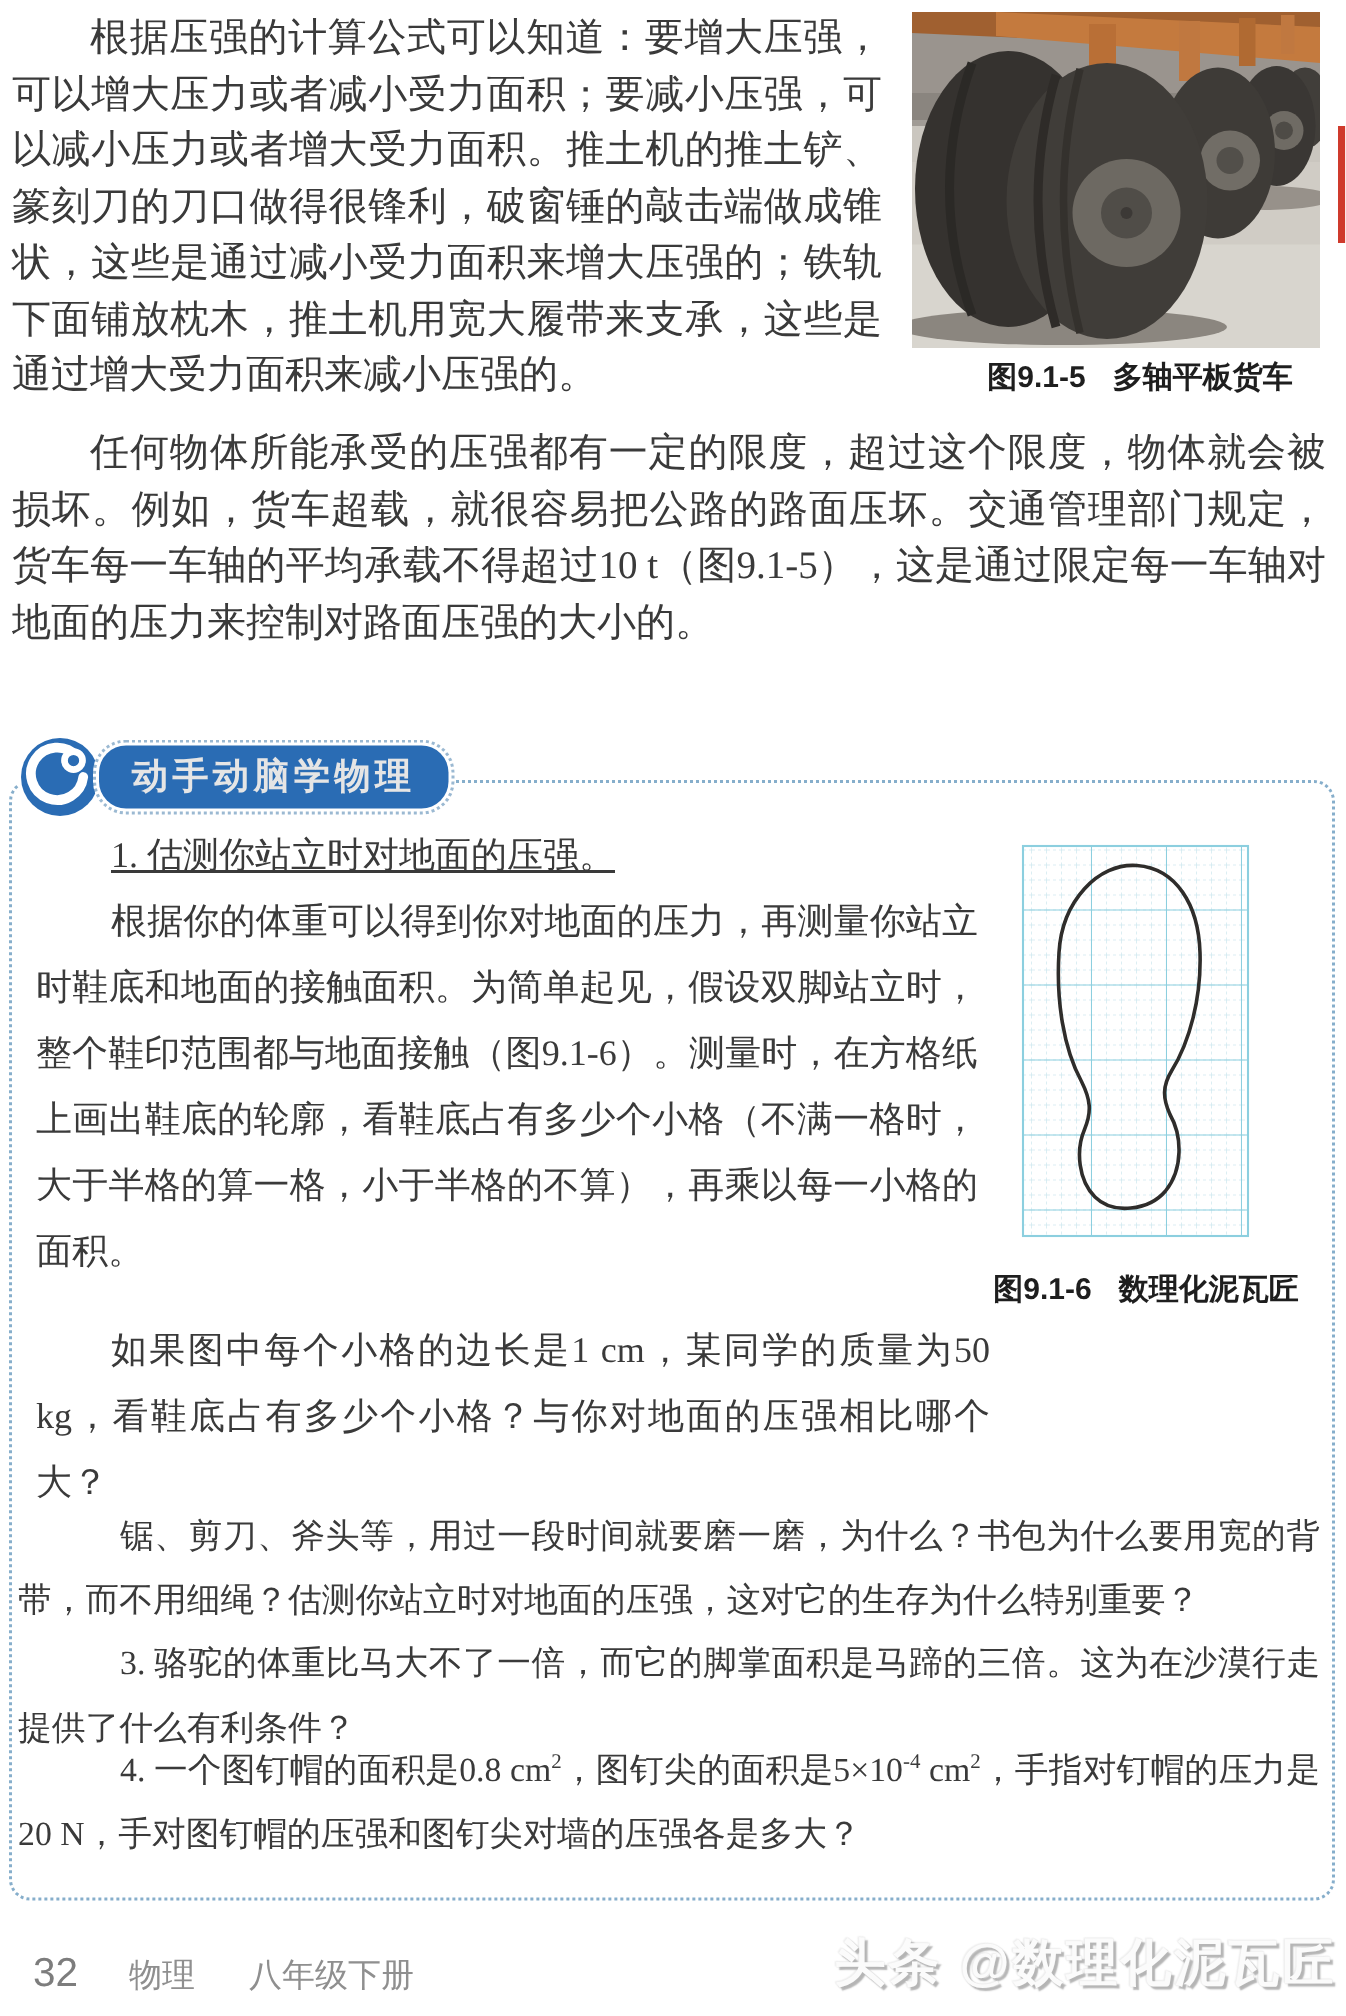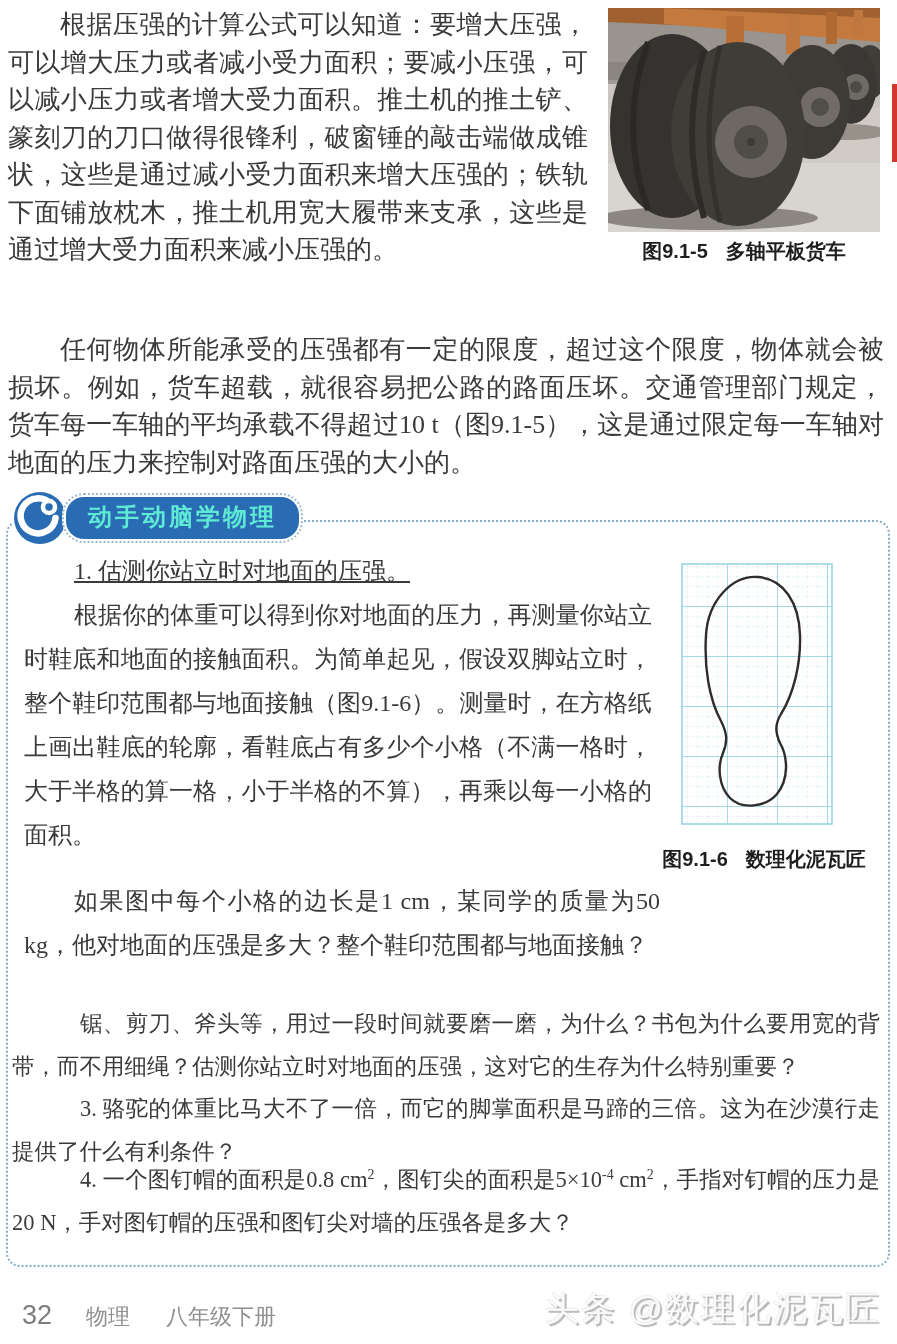--- a/index.html
+++ b/index.html
@@ -2,38 +2,38 @@
 <html lang="zh"><head>
 <meta charset="utf-8">
 <style>
   html,body{margin:0;padding:0;background:#ffffff;}
   .page{position:relative;width:897px;height:1344px;background:#ffffff;overflow:hidden;
         font-family:"Liberation Serif","DejaVu Serif",serif;color:#3b3b3b;}
   
   .para{position:absolute;margin:0;text-align:justify;text-indent:52px;
         font-size:26px;line-height:37.5px;color:#3a3a3a;}
   .p1{left:8px;top:6px;width:580px;}
-  .p2{left:8px;top:283px;width:876px;margin-top:48px;}
+  .p2{left:8px;top:283px;width:876px;}
   
   .truck{position:absolute;left:608px;top:8px;width:272px;height:224px;overflow:hidden;}
   .caption{position:absolute;font-family:"Liberation Sans","DejaVu Sans",sans-serif;
            font-weight:bold;font-size:20px;color:#1e1e1e;text-align:center;}
-  .cap1{left:608px;top:238px;width:272px;}
+  .cap1{left:624px;top:238px;width:272px;}
   .cap2{left:648px;top:846px;width:232px;}
   .caption .cap-label{margin-right:18px;}
   
   .red-bar{position:absolute;right:0;top:84px;width:5px;height:78px;background:#cf3a2c;}
   
   .activity-border{position:absolute;left:6px;top:520px;width:880px;height:743px;
                    border:2px dotted #86aecb;border-radius:14px;}
   .box-header{position:absolute;left:12px;top:490px;display:flex;align-items:center;z-index:3;}
   .act-icon{width:56px;height:56px;display:block;background:#fff;border-radius:50%;}
   .pill-wrap{margin-left:-6px;background:#fff;border:2px dotted #9bb9d2;border-radius:22px;
              padding:2px;display:inline-block;}
-  .pill{display:inline-block;background:#2a6cb4;color:#5eead4;border-radius:18px;
+  .pill{display:inline-block;background:#2a6cb4;color:#e5e5e5;border-radius:18px;
         padding:4px 22px 6px 22px;font-family:"Liberation Sans","DejaVu Sans",sans-serif;
         font-weight:bold;font-size:24px;letter-spacing:3px;white-space:nowrap;}
   
   .qtext{position:absolute;margin:0;text-align:justify;color:#3a3a3a;}
   .q-narrow{font-size:24px;line-height:44px;text-indent:50px;}
   .q-wide{font-size:22.5px;line-height:43px;text-indent:68px;}
   .q1-title{left:24px;top:549px;width:630px;text-decoration:underline;}
   .q1-body{left:24px;top:593px;width:628px;}
   .q1-note{left:24px;top:837px;width:630px;}
   .q1-question{left:24px;top:879px;width:636px;}
@@ -44,23 +44,23 @@
   sup{font-size:0.62em;line-height:0;}
   
   .foot-fig{position:absolute;left:678px;top:557px;width:158px;height:274px;}
   
   .footer{position:absolute;left:22px;top:1300px;display:flex;align-items:baseline;
           font-family:"Liberation Sans","DejaVu Sans",sans-serif;color:#8f8f8f;}
   .footer .pagenum{font-size:27px;color:#7d7d7d;}
   .footer .subject{font-size:22px;margin-left:34px;}
   .footer .volume{font-size:22px;margin-left:36px;}
   
-  .watermark{position:absolute;right:16px;top:1286px;
+  .watermark{position:absolute;right:6px;top:1286px;
              font-family:"Liberation Sans","DejaVu Sans",sans-serif;
-             font-weight:normal;font-size:34px;letter-spacing:2px;color:#fbfbfb;
+             font-weight:bold;font-size:34px;letter-spacing:2px;color:#fbfbfb;
              text-shadow:2px 2px 1px #b5b5b5,-1px -1px 1px #efefef,0 0 1px #c8c8c8;}
 </style>
 </head>
 <body>
 
 <div class="page">
 
   <p class="para p1">根据压强的计算公式可以知道：要增大压强，可以增大压力或者减小受力面积；要减小压强，可以减小压力或者增大受力面积。推土机的推土铲、篆刻刀的刀口做得很锋利，破窗锤的敲击端做成锥状，这些是通过减小受力面积来增大压强的；铁轨下面铺放枕木，推土机用宽大履带来支承，这些是通过增大受力面积来减小压强的。</p>
   <p class="para p2">任何物体所能承受的压强都有一定的限度，超过这个限度，物体就会被损坏。例如，货车超载，就很容易把公路的路面压坏。交通管理部门规定，货车每一车轴的平均承载不得超过10 t（图9.1-5），这是通过限定每一车轴对地面的压力来控制对路面压强的大小的。</p>
 
@@ -110,21 +110,21 @@
       <path d="M 39 14 A 17.5 17.5 0 1 0 43.5 28" stroke="#ffffff" stroke-width="6.5" fill="none" stroke-linecap="round"></path>
       <circle cx="37" cy="17" r="6" fill="#2a6cb4" stroke="#ffffff" stroke-width="4.5"></circle>
     </svg>
     <span class="pill-wrap">
       <span class="pill">动手动脑学物理</span>
     </span>
   </div>
 
   <p class="qtext q-narrow q1-title">1. 估测你站立时对地面的压强。</p>
   <p class="qtext q-narrow q1-body">根据你的体重可以得到你对地面的压力，再测量你站立时鞋底和地面的接触面积。为简单起见，假设双脚站立时，整个鞋印范围都与地面接触（图9.1-6）。测量时，在方格纸上画出鞋底的轮廓，看鞋底占有多少个小格（不满一格时，大于半格的算一格，小于半格的不算），再乘以每一小格的面积。</p>
-  <p class="qtext q-narrow q1-question">如果图中每个小格的边长是1 cm，某同学的质量为50 kg，他对地面的压强是多大？整个鞋印范围都与地面接触？</p>
+  <p class="qtext q-narrow q1-question">如果图中每个小格的边长是1 cm，某同学的质量为50 kg，看鞋底占有多少个小格？与你对地面的压强相比哪个大？</p>
 
   <p class="qtext q-wide q2-body">锯、剪刀、斧头等，用过一段时间就要磨一磨，为什么？书包为什么要用宽的背带，而不用细绳？估测你站立时对地面的压强，这对它的生存为什么特别重要？</p>
   <p class="qtext q-wide q3-body">3. 骆驼的体重比马大不了一倍，而它的脚掌面积是马蹄的三倍。这为在沙漠行走提供了什么有利条件？</p>
   <p class="qtext q-wide q4-body"><span>4. 一个图钉帽的面积是0.8 cm</span><sup>2</sup><span>，图钉尖的面积是5×10</span><sup>-4</sup><span> cm</span><sup>2</sup><span>，手指对钉帽的压力是20 N，手对图钉帽的压强和图钉尖对墙的压强各是多大？</span></p>
 
   <div class="foot-fig">
     <svg width="158" height="274" viewBox="0 0 158 274">
       <defs>
         <pattern id="gmin" width="10" height="10" patternUnits="userSpaceOnUse">
           <path d="M10 0 V10 M0 10 H10" stroke="#cfe9f0" stroke-width="1" stroke-dasharray="2 2" fill="none"></path>

